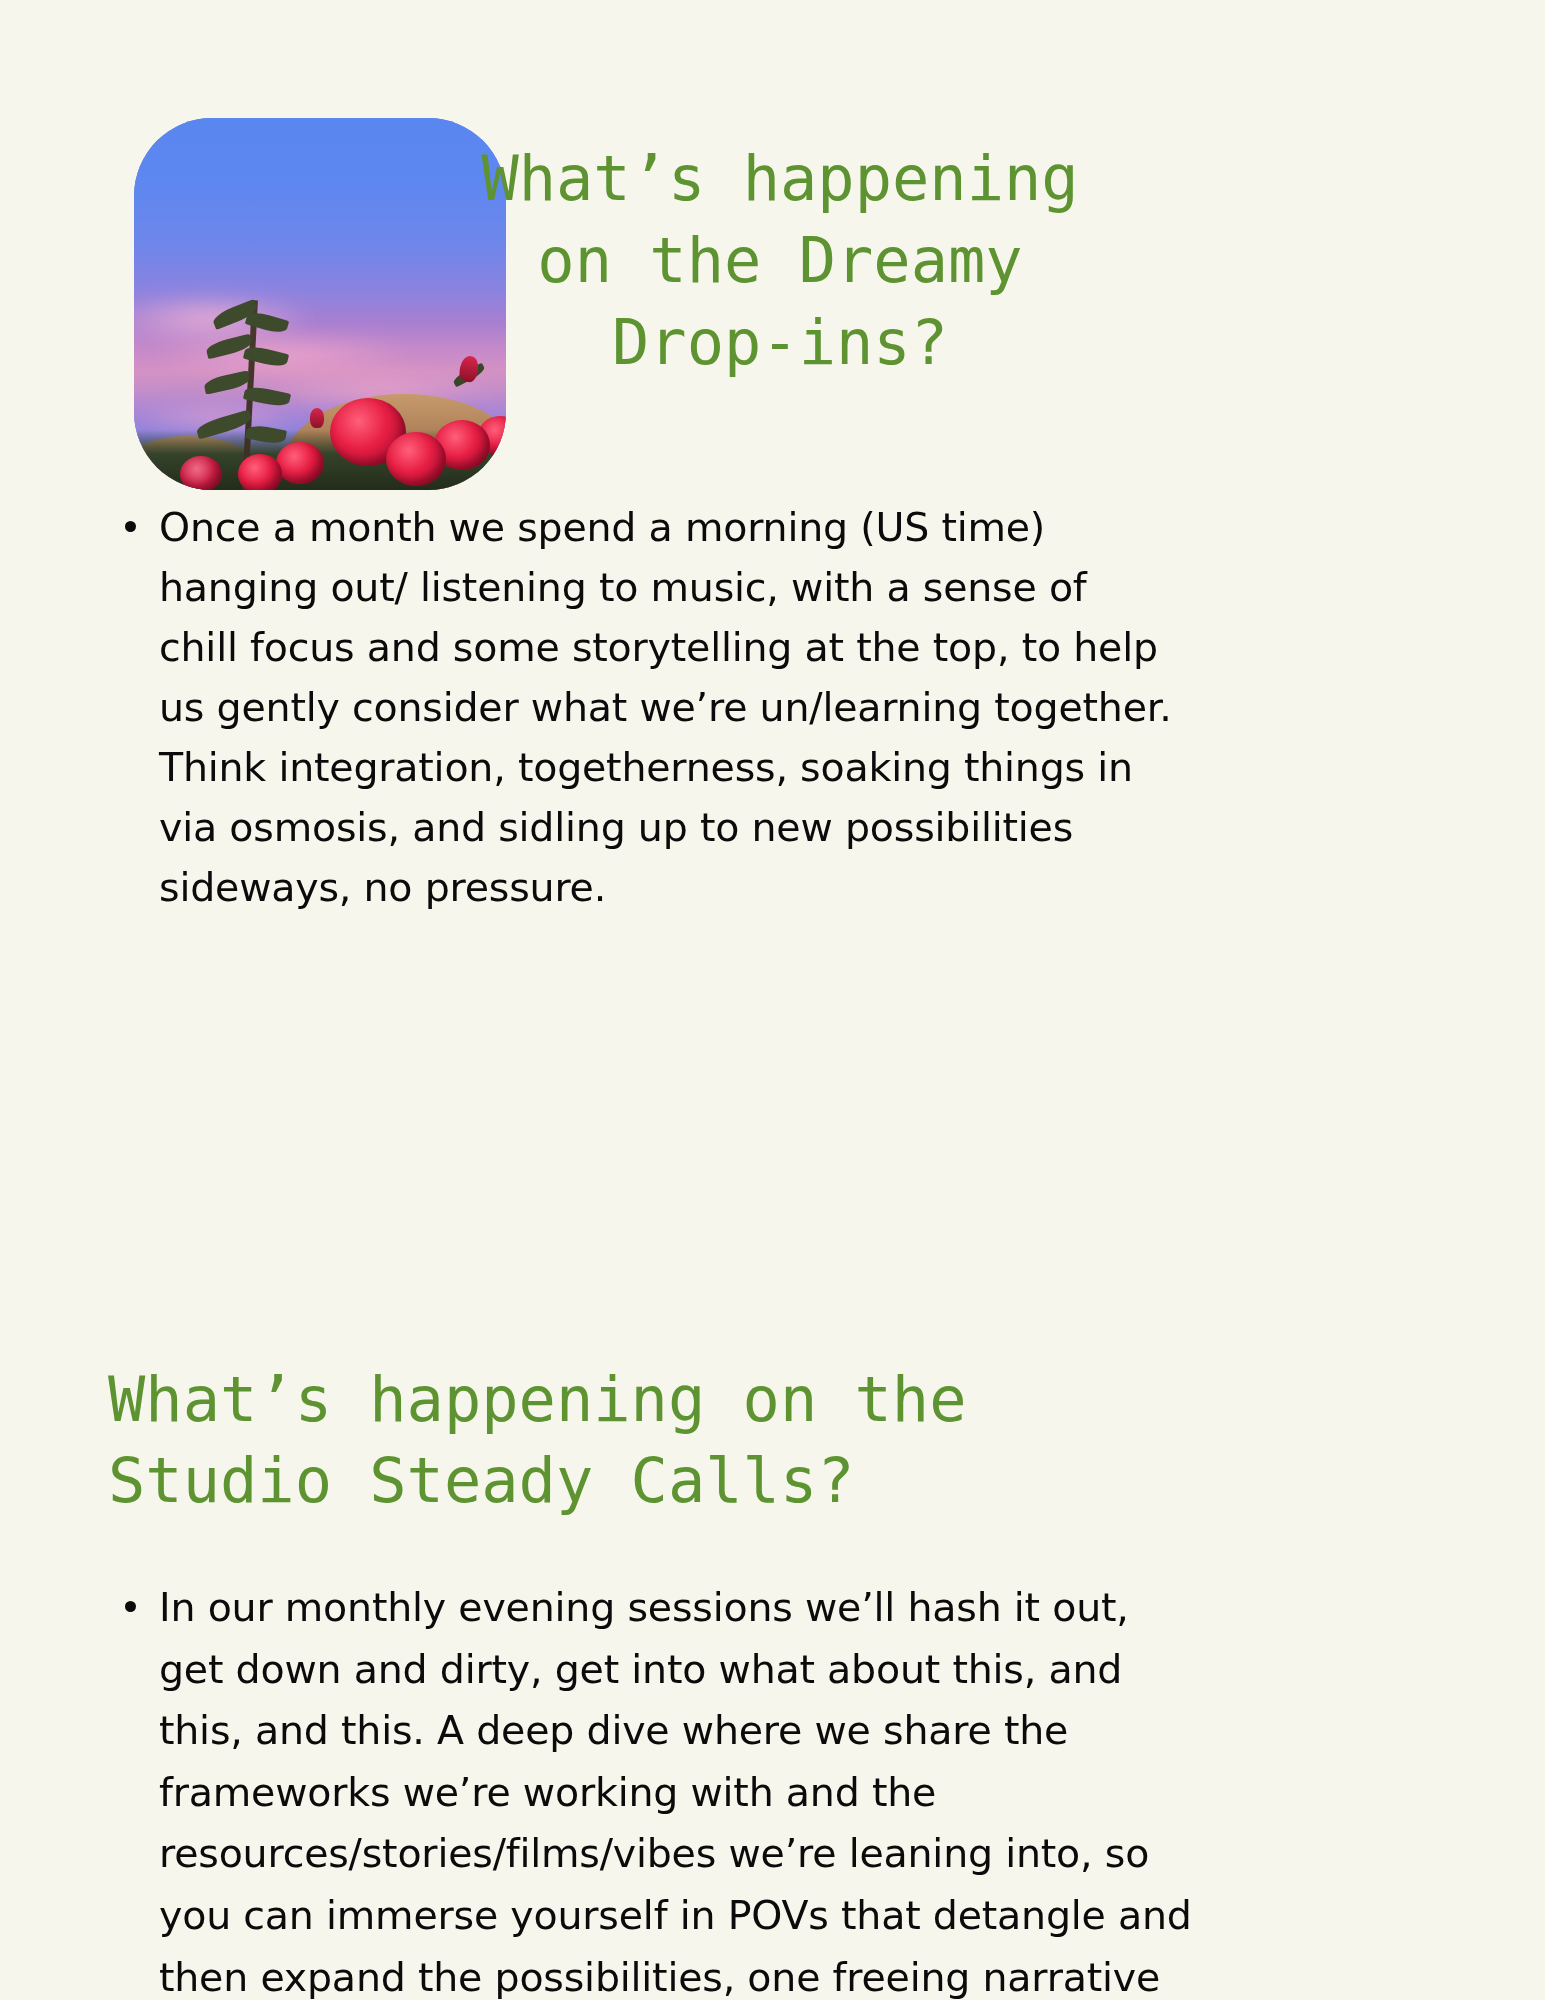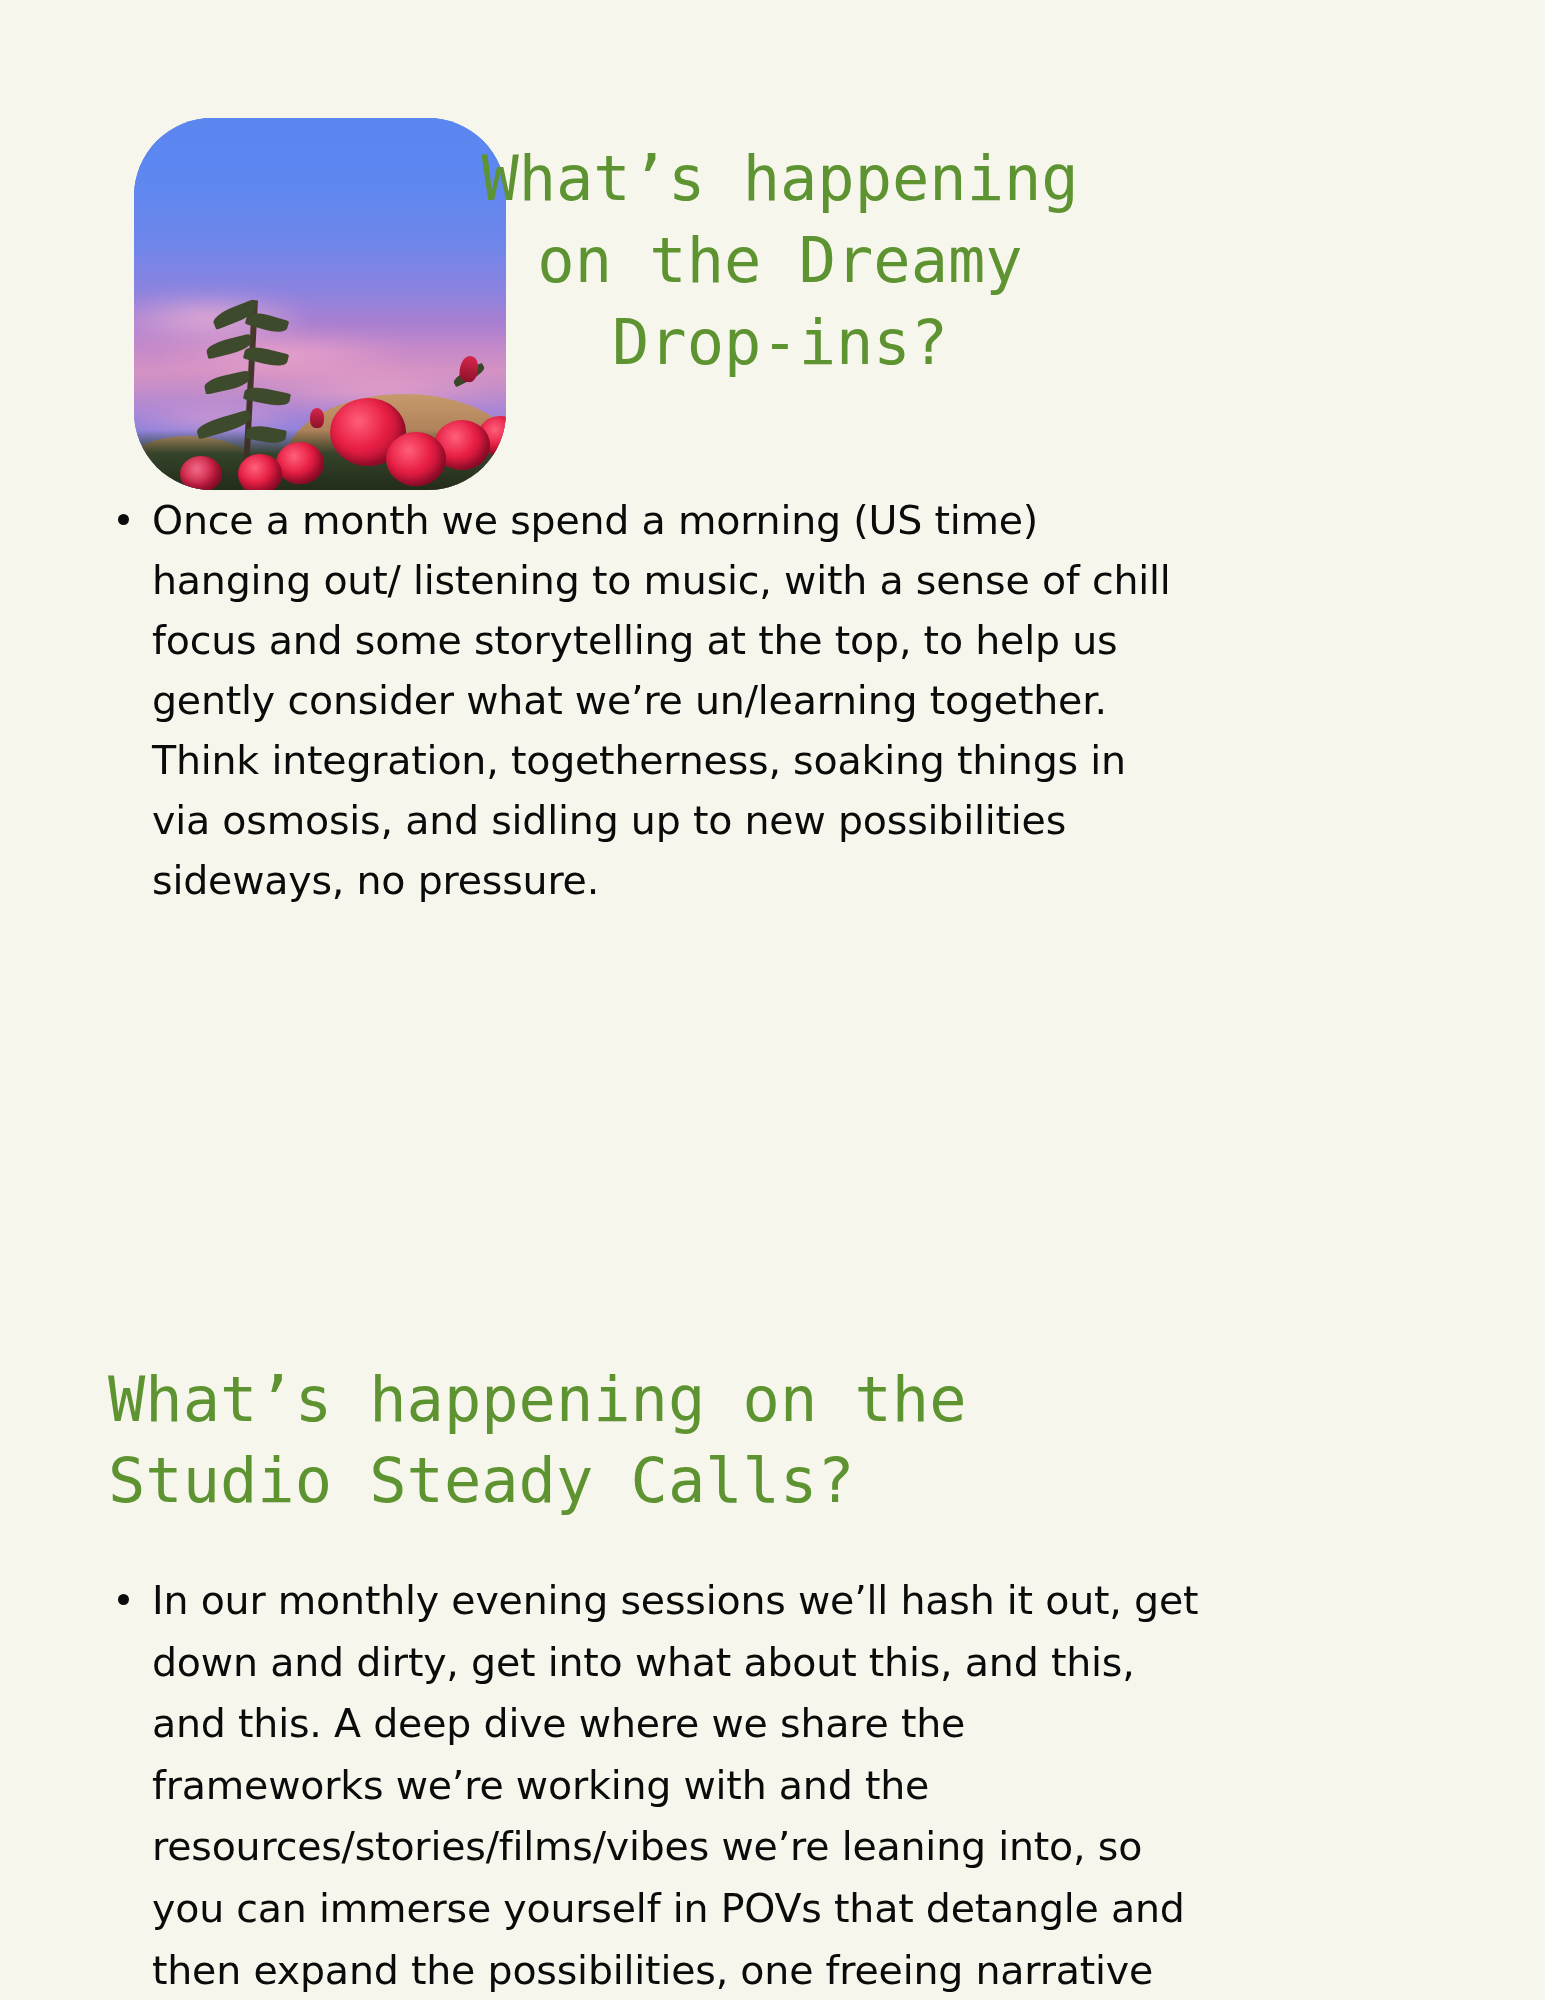--- a/index.html
+++ b/index.html
@@ -208,21 +208,21 @@
 
   
   .content {
     position: absolute;
     left: 0;
     top: 470px;
     width: 1545px;
   }
 
   ul.bullets {
-    margin: 0;
+    margin: 7px;
     padding: 0;
     list-style: none;
   }
 
   li.bullet {
     position: relative;
     margin: 0 0 0 0;
     padding-left: 42px;
     font-family: "DejaVu Sans", sans-serif;
     font-size: 39.5px;

